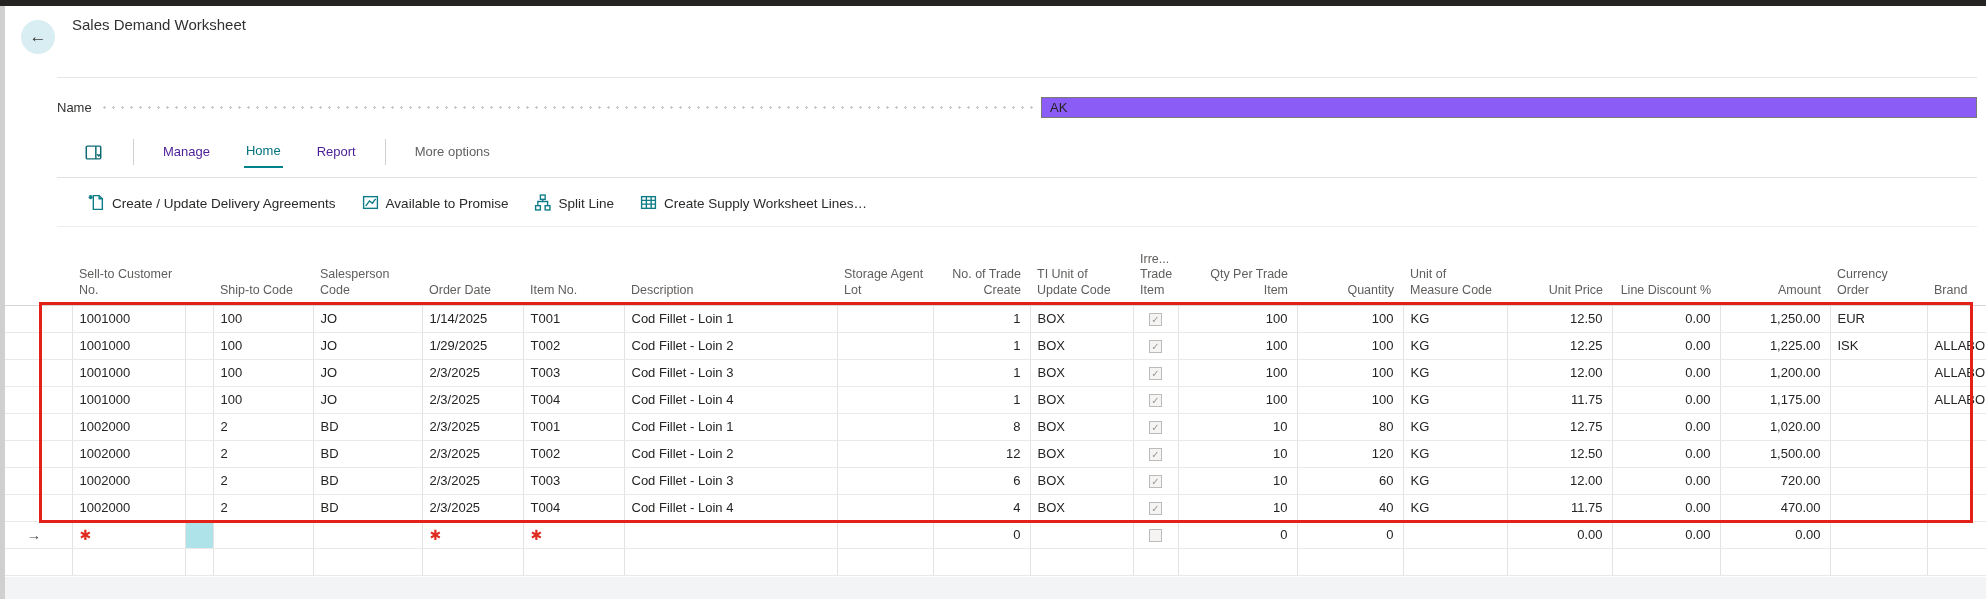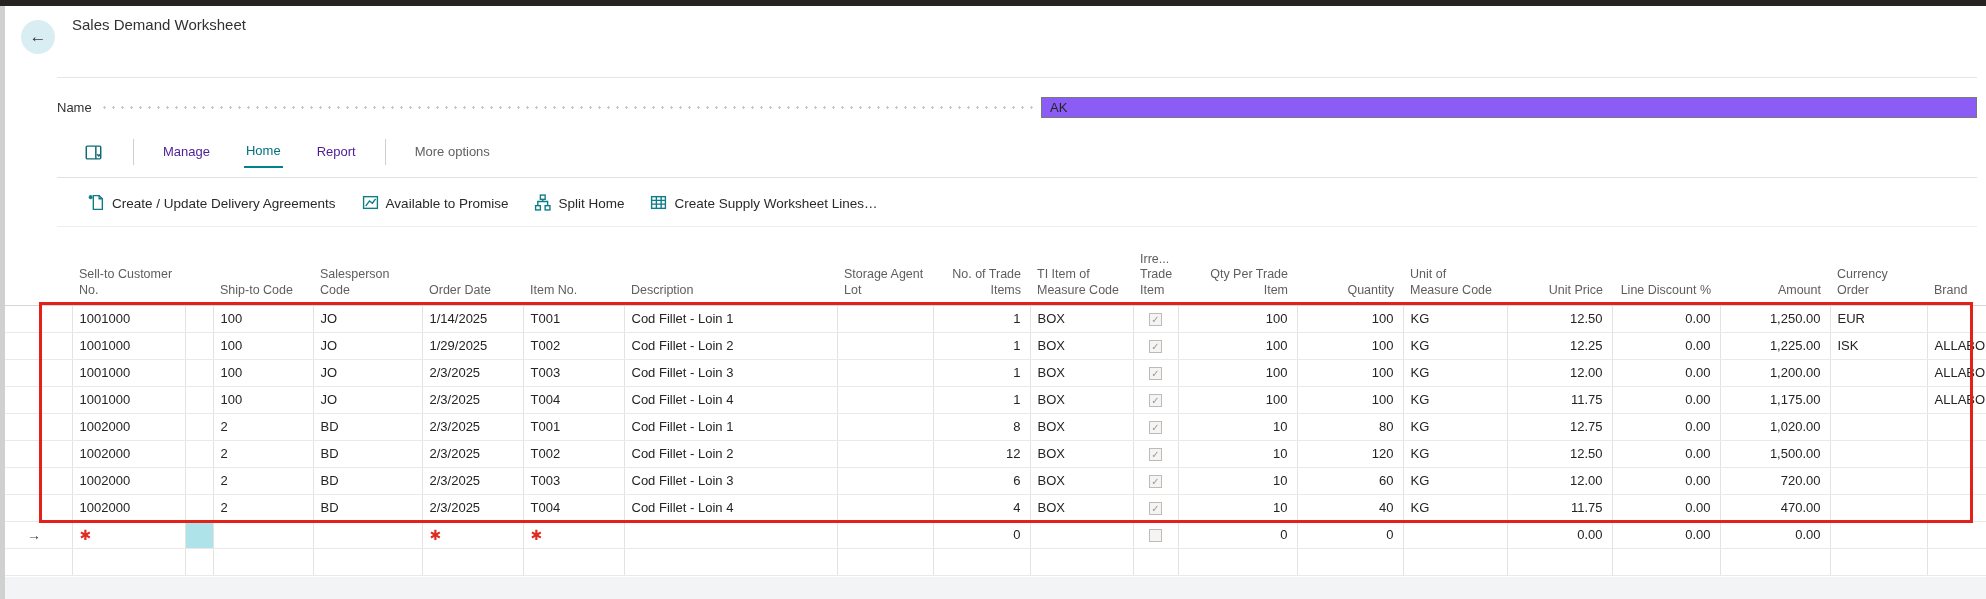--- a/index.html
+++ b/index.html
@@ -115,21 +115,21 @@
         </svg>
         <span class="lbl">Available to Promise</span>
       </div>
       <div class="action">
         <svg viewBox="0 0 16 16" fill="none" stroke="#0e7c86" stroke-width="1.3">
           <rect x="6" y="1" width="4.5" height="4"></rect>
           <path d="M8.2 5v2M3.6 11V7h9.2v4"></path>
           <rect x="1.5" y="11" width="4.5" height="4"></rect>
           <rect x="10.5" y="11" width="4.5" height="4"></rect>
         </svg>
-        <span class="lbl">Split Home</span>
+        <span class="lbl">Split Line</span>
       </div>
       <div class="action">
         <svg viewBox="0 0 16 16" fill="none" stroke="#0e7c86" stroke-width="1.3">
           <rect x="1.5" y="2.5" width="13" height="11"></rect>
           <path d="M1.5 6h13M1.5 9.5h13M6 2.5v11M10.5 2.5v11"></path>
         </svg>
         <span class="lbl">Create Supply Worksheet Lines…</span>
       </div>
     </div>
 
@@ -164,22 +164,22 @@
           <th></th>
           <th></th>
           <th>Sell-to Customer No.</th>
           <th></th>
           <th>Ship-to Code</th>
           <th>Salesperson Code</th>
           <th>Order Date</th>
           <th>Item No.</th>
           <th>Description</th>
           <th>Storage Agent Lot</th>
-          <th class="r">No. of Trade Items</th>
-          <th>TI Item of Measure Code</th>
+          <th class="r">No. of Trade Create</th>
+          <th>TI Unit of Update Code</th>
           <th>Irre... Trade Item</th>
           <th class="r">Qty Per Trade Item</th>
           <th class="r">Quantity</th>
           <th>Unit of Measure Code</th>
           <th class="r">Unit Price</th>
           <th class="r">Line Discount %</th>
           <th class="r">Amount</th>
           <th>Currency Order</th>
           <th>Brand</th>
         </tr>

